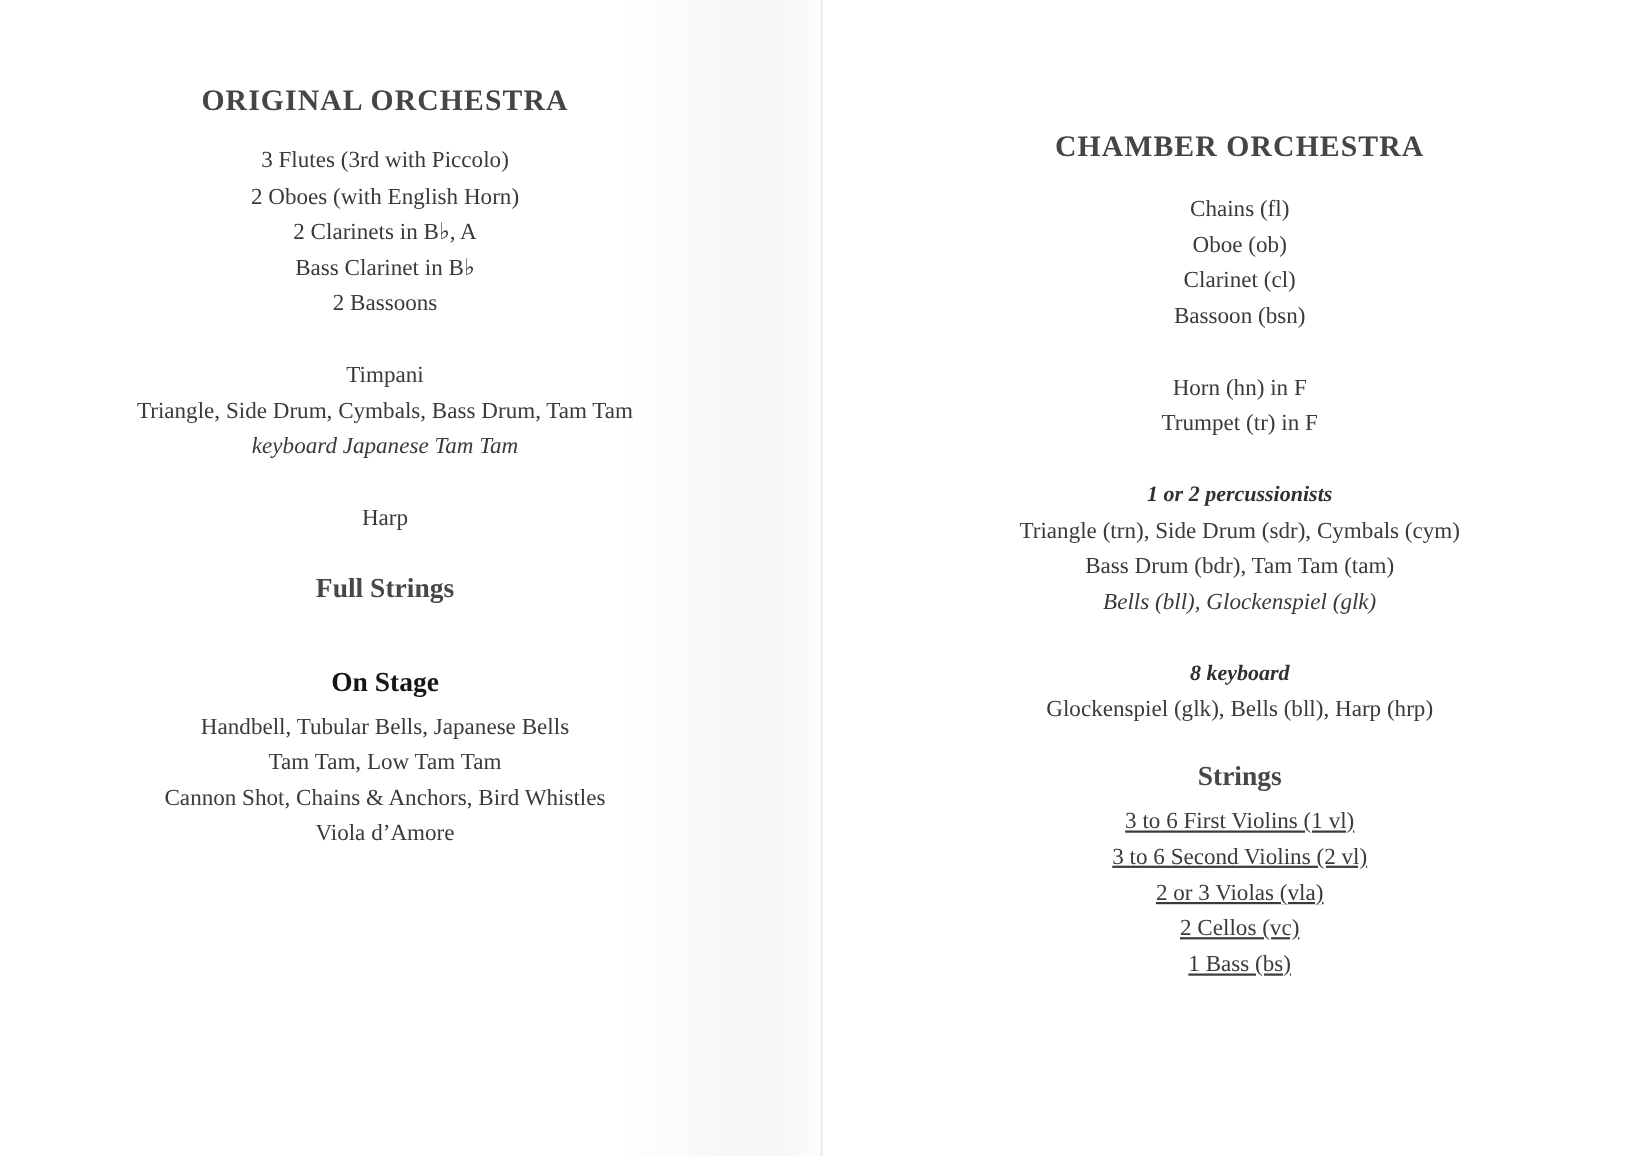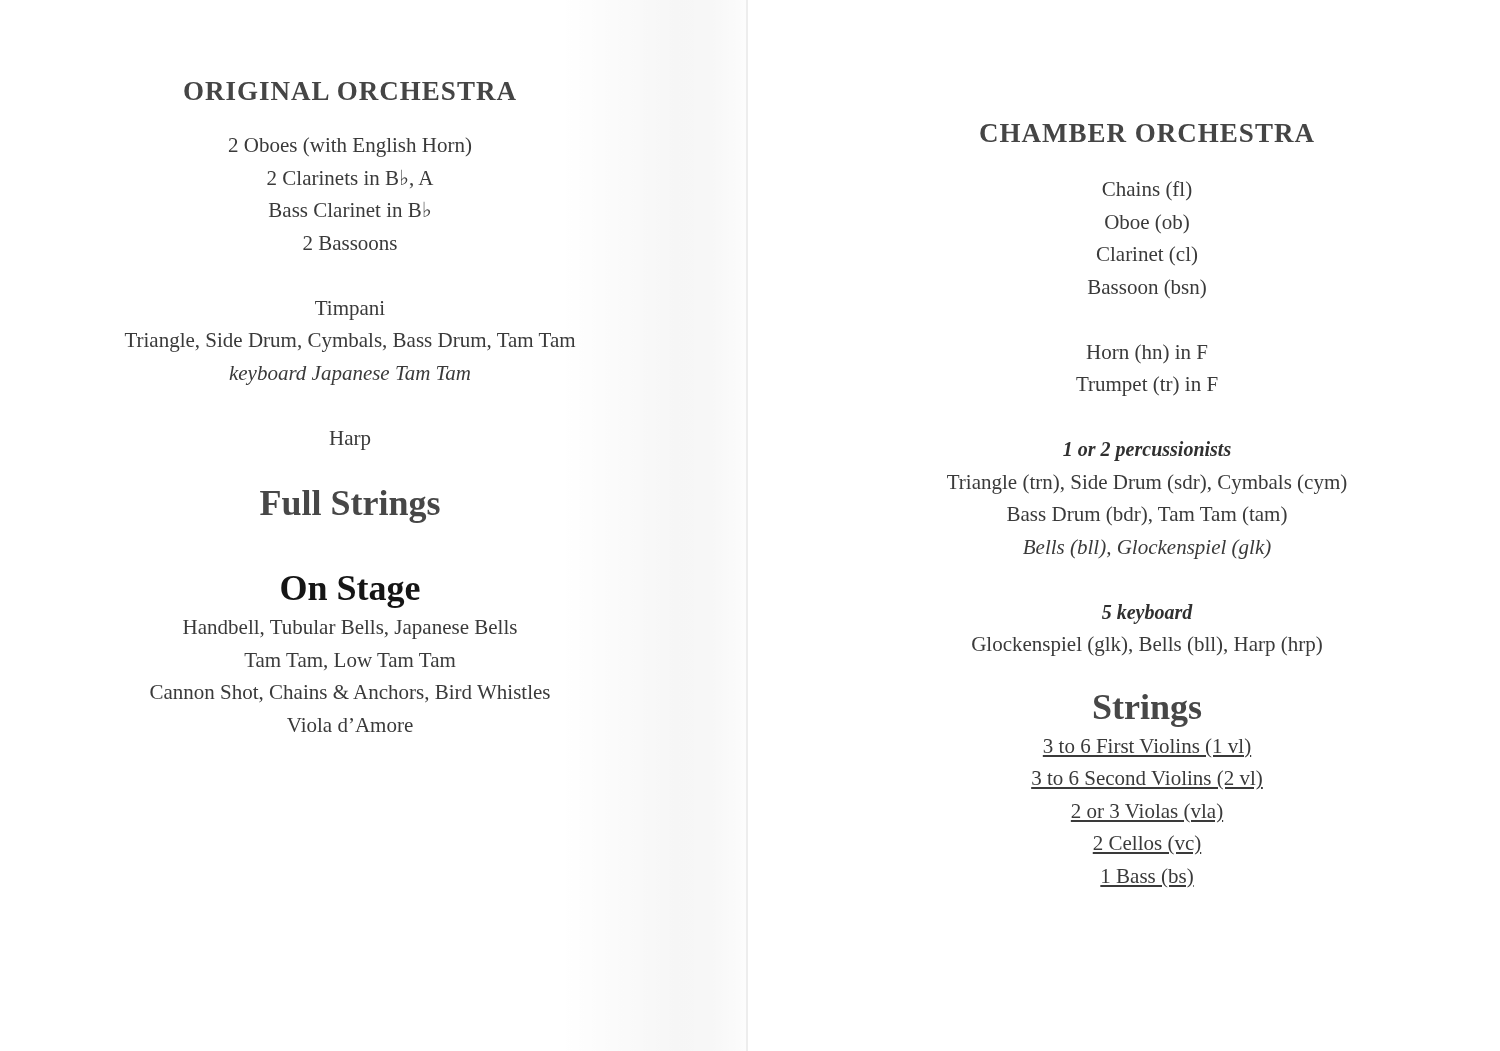--- a/index.html
+++ b/index.html
@@ -29,21 +29,21 @@
       rgba(0,0,0,0.012) 100%);
     pointer-events:none;
   }
   .gutter-line{
     position:absolute;left:746px;top:0;width:2px;height:1051px;
     background:rgba(0,0,0,0.07);
     pointer-events:none;
   }
   .page{position:absolute;top:0;height:1051px;}
   .page-left{left:0;width:676px;}
-  .page-right{left:747px;width:753px;}
+  .page-right{left:727px;width:753px;}
   .column{position:absolute;top:0;width:600px;text-align:center;}
   .page-left .column{left:50px;padding-top:74px;}
   .page-right .column{left:100px;padding-top:116px;}
   .page-title{
     margin:0;
     font-size:27px;line-height:34px;font-weight:bold;
     letter-spacing:1px;
     color:var(--title-text);
   }
   .sections{margin-top:21px;}
@@ -54,21 +54,21 @@
     color:var(--body-text);
     white-space:nowrap;
   }
   .line.italic{font-style:italic;}
   .line.bolditalic{
     font-style:italic;font-weight:bold;
     font-size:20px;line-height:32.5px;
     color:var(--subhead-text);
   }
   .heading{
-    font-size:36px;line-height:36px;font-weight:bold;
+    font-size:25px;line-height:36px;font-weight:bold;
     color:var(--heading-text);
   }
   .heading-black{color:var(--onstage-text);}
   
   .sec-full-strings{margin-top:31px !important;}
   .sec-on-stage{margin-top:49px !important;}
   .sec-on-stage .lines{margin-top:5px;}
   .sec-strings{margin-top:28px !important;}
   .sec-strings .lines{margin-top:5px;text-decoration:underline;}
 </style>
@@ -76,20 +76,21 @@
 <body>
 
 <div class="spread">
 
   <section class="page page-left">
     <div class="column">
       <h1 class="page-title">ORIGINAL ORCHESTRA</h1>
       <div class="sections">
           <div class="section sec-woodwinds">
             <div class="lines">
+              <div class="line">3 Flutes (3rd with Piccolo)</div>
               <div class="line">2 Oboes (with English Horn)</div>
               <div class="line">2 Clarinets in B♭, A</div>
               <div class="line">Bass Clarinet in B♭</div>
               <div class="line">2 Bassoons</div>
             </div>
           </div>
           <div class="section sec-percussion">
             <div class="lines">
               <div class="line">Timpani</div>
               <div class="line">Triangle, Side Drum, Cymbals, Bass Drum, Tam Tam</div>
@@ -141,21 +142,21 @@
           <div class="section sec-percussion">
             <div class="lines">
               <div class="line bolditalic">1 or 2 percussionists</div>
               <div class="line">Triangle (trn), Side Drum (sdr), Cymbals (cym)</div>
               <div class="line">Bass Drum (bdr), Tam Tam (tam)</div>
               <div class="line italic">Bells (bll), Glockenspiel (glk)</div>
             </div>
           </div>
           <div class="section sec-keyboard">
             <div class="lines">
-              <div class="line bolditalic">5 keyboard</div>
+              <div class="line bolditalic">8 keyboard</div>
               <div class="line">Glockenspiel (glk), Bells (bll), Harp (hrp)</div>
             </div>
           </div>
           <div class="section sec-strings">
             <div class="heading">Strings</div>
             <div class="lines">
               <div class="line">3 to 6 First Violins (1 vl)</div>
               <div class="line">3 to 6 Second Violins (2 vl)</div>
               <div class="line">2 or 3 Violas (vla)</div>
               <div class="line">2 Cellos (vc)</div>

